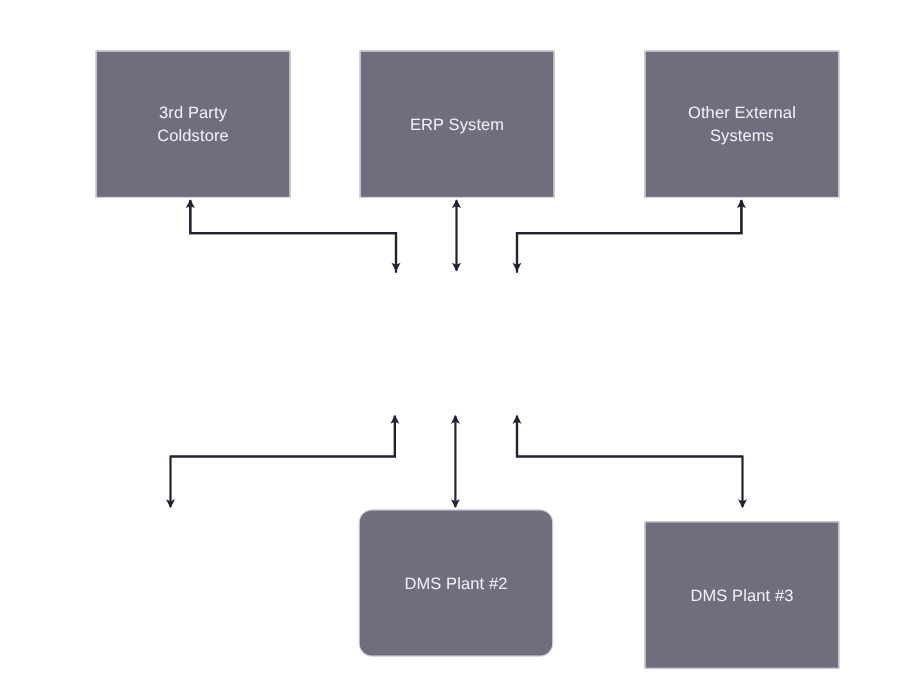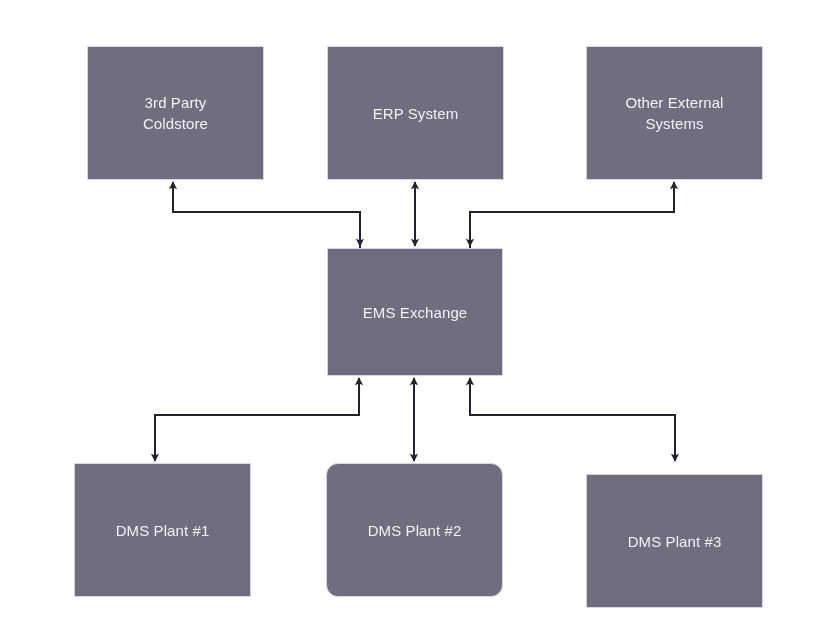--- a/index.html
+++ b/index.html
@@ -94,27 +94,21 @@
 
   <div class="node" style="left:586px; top:46px; width:177px; height:134px;">
     <span class="label">Other External
 Systems</span>
   </div>
 
   <div class="node" style="left:327px; top:46px; width:177px; height:134px;">
     <span class="label">ERP System</span>
   </div>
 
-  <div class="node" style="left:327px; top:248px; width:176px; height:128px;">
-    <span class="label">EMS Exchange</span>
-  </div>
 
-  <div class="node" style="left:74px; top:463px; width:177px; height:134px;">
-    <span class="label">DMS Plant #1</span>
-  </div>
 
   <div class="node" style="left:326px; top:463px; width:177px; height:134px;border-radius:12px;">
     <span class="label">DMS Plant #2</span>
   </div>
 
   <div class="node" style="left:586px; top:463px; width:177px; height:134px;margin-top:11px;">
     <span class="label">DMS Plant #3</span>
   </div>
 
 </div>

